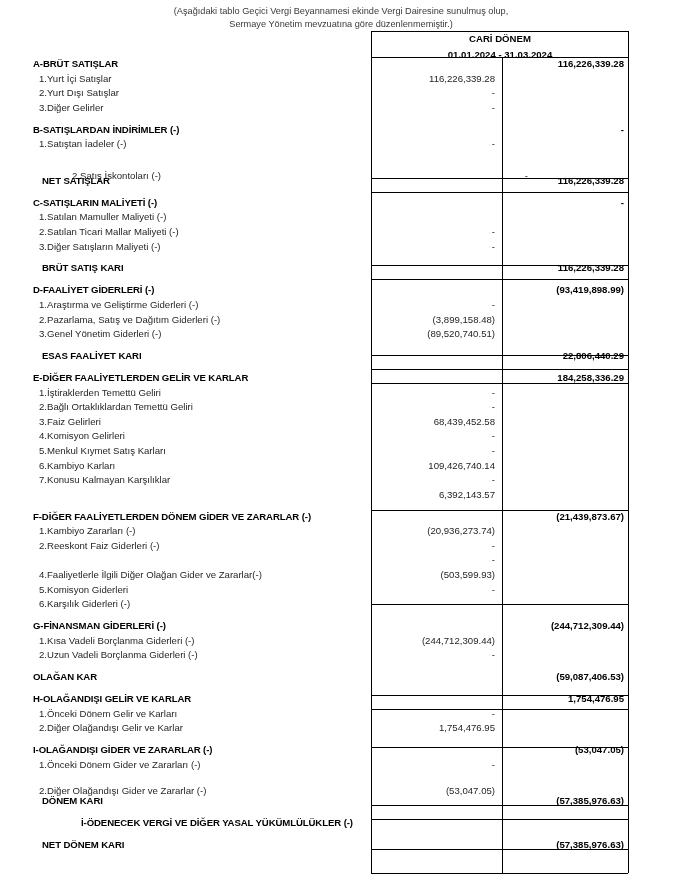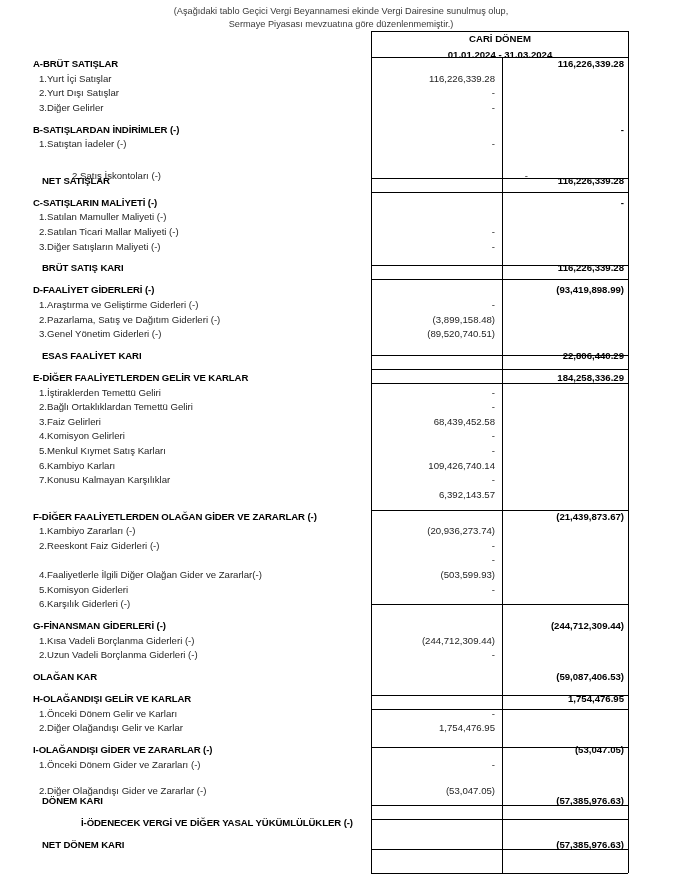--- a/index.html
+++ b/index.html
@@ -85,21 +85,21 @@
   }
   #rules { position: absolute; left: 0; top: 0; width: 682px; height: 892px; pointer-events: none; }
 
   .spacer { height: 7.3px; width: 682px; position: relative; }
 </style>
 </head>
 <body>
 
 <div id="note">
   <span class="nline">(Aşağıdaki tablo Geçici Vergi Beyannamesi ekinde Vergi Dairesine sunulmuş olup,</span>
-  <span class="nline">Sermaye Piyasası mevzuatına göre düzenlenmemiştir.)</span>
+  <span class="nline">Sermaye Yönetim mevzuatına göre düzenlenmemiştir.)</span>
 </div>
 
 <div id="statement">
     <div class="row" style="position: absolute; left: 0px; top: 26px;">
       <div class="lbl head">A-BRÜT SATIŞLAR</div>
       <div class="c1"></div>
       <div class="c2">116,226,339.28</div>
     </div>
     <div class="row" style="position: absolute; left: 0px; top: 40.6px;">
       <div class="lbl sub">1.Yurt İçi Satışlar</div>
@@ -232,21 +232,21 @@
       <div class="lbl sub">7.Konusu Kalmayan Karşılıklar</div>
       <div class="c1">-</div>
       <div class="c2"></div>
     </div>
     <div class="row" style="position: absolute; left: 0px; top: 456.7px;">
       <div class="c1">6,392,143.57</div>
       <div class="c2"></div>
     </div>
     <div class="spacer" style="position: absolute; left: 0px; top: 471.3px;"></div>
     <div class="row" style="position: absolute; left: 0px; top: 478.6px;">
-      <div class="lbl head">F-DİĞER FAALİYETLERDEN OLAĞAN GİDER VE ZARARLAR (-)</div>
+      <div class="lbl head">F-DİĞER FAALİYETLERDEN DÖNEM GİDER VE ZARARLAR (-)</div>
       <div class="c1"></div>
       <div class="c2">(21,439,873.67)</div>
     </div>
     <div class="row" style="position: absolute; left: 0px; top: 493.2px;">
       <div class="lbl sub">1.Kambiyo Zararları (-)</div>
       <div class="c1">(20,936,273.74)</div>
       <div class="c2"></div>
     </div>
     <div class="row" style="position: absolute; left: 0px; top: 507.8px;">
       <div class="lbl sub">2.Reeskont Faiz Giderleri (-)</div>

